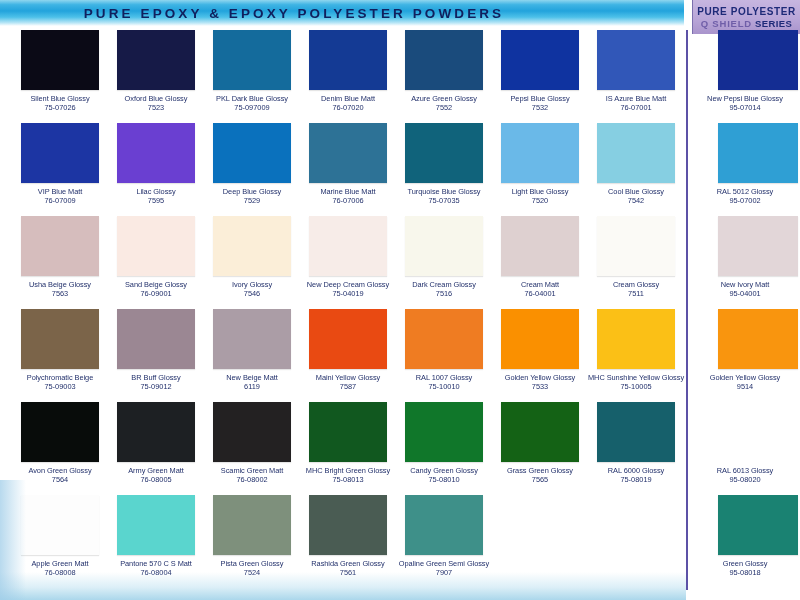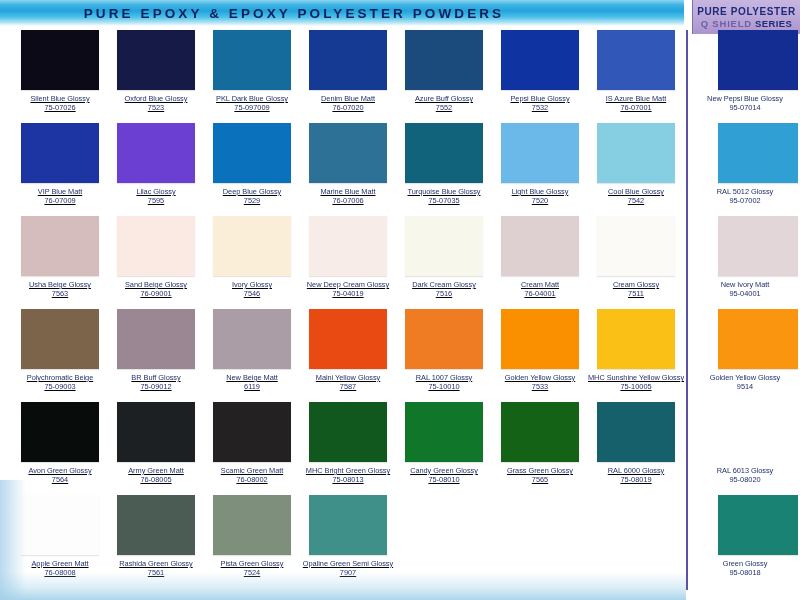--- a/index.html
+++ b/index.html
@@ -94,21 +94,20 @@
   }
 
   
   .grid {
     position: absolute;
     left: 12px; top: 28px;
     width: 672px;
     display: grid;
     grid-template-columns: repeat(7, 96px);
     grid-auto-rows: 93px;
-    text-decoration: underline;
   }
   .cell {
     position: relative;
     width: 96px; height: 93px;
     display: flex;
     flex-direction: column;
     align-items: center;
   }
   .swatch {
     width: 78px; height: 60px;
@@ -189,21 +188,21 @@
         <div class="cell-label">PKL Dark Blue Glossy</div>
         <div class="cell-code">75-097009</div>
       </div>
       <div class="cell">
         <div class="swatch" style="background: rgb(20, 58, 148);"></div>
         <div class="cell-label">Denim Blue Matt</div>
         <div class="cell-code">76-07020</div>
       </div>
       <div class="cell">
         <div class="swatch" style="background: rgb(26, 75, 124);"></div>
-        <div class="cell-label">Azure Buff Glossy</div>
+        <div class="cell-label">Azure Green Glossy</div>
         <div class="cell-code">7552</div>
       </div>
       <div class="cell">
         <div class="swatch" style="background: rgb(15, 51, 160);"></div>
         <div class="cell-label">Pepsi Blue Glossy</div>
         <div class="cell-code">7532</div>
       </div>
       <div class="cell">
         <div class="swatch" style="background: rgb(49, 87, 184);"></div>
         <div class="cell-label">IS Azure Blue Matt</div>
@@ -348,28 +347,33 @@
         <div class="swatch" style="background: rgb(22, 96, 107);"></div>
         <div class="cell-label">RAL 6000 Glossy</div>
         <div class="cell-code">75-08019</div>
       </div>
       <div class="cell">
         <div class="swatch" style="background: rgb(253, 253, 253);"></div>
         <div class="cell-label">Apple Green Matt</div>
         <div class="cell-code">76-08008</div>
       </div>
       <div class="cell">
+        <div class="swatch" style="background: rgb(90, 213, 206);"></div>
+        <div class="cell-label">Pantone 570 C S Matt</div>
+        <div class="cell-code">76-08004</div>
+      </div>
+      <div class="cell">
+        <div class="swatch" style="background: rgb(126, 144, 124);"></div>
+        <div class="cell-label">Pista Green Glossy</div>
+        <div class="cell-code">7524</div>
+      </div>
+      <div class="cell">
         <div class="swatch" style="background: rgb(74, 92, 83);"></div>
         <div class="cell-label">Rashida Green Glossy</div>
         <div class="cell-code">7561</div>
-      </div>
-      <div class="cell">
-        <div class="swatch" style="background: rgb(126, 144, 124);"></div>
-        <div class="cell-label">Pista Green Glossy</div>
-        <div class="cell-code">7524</div>
       </div>
       <div class="cell">
         <div class="swatch" style="background: rgb(62, 144, 137);"></div>
         <div class="cell-label">Opaline Green Semi Glossy</div>
         <div class="cell-code">7907</div>
       </div>
     </div>
 
   <div class="side-col">
       <div class="side-cell">

